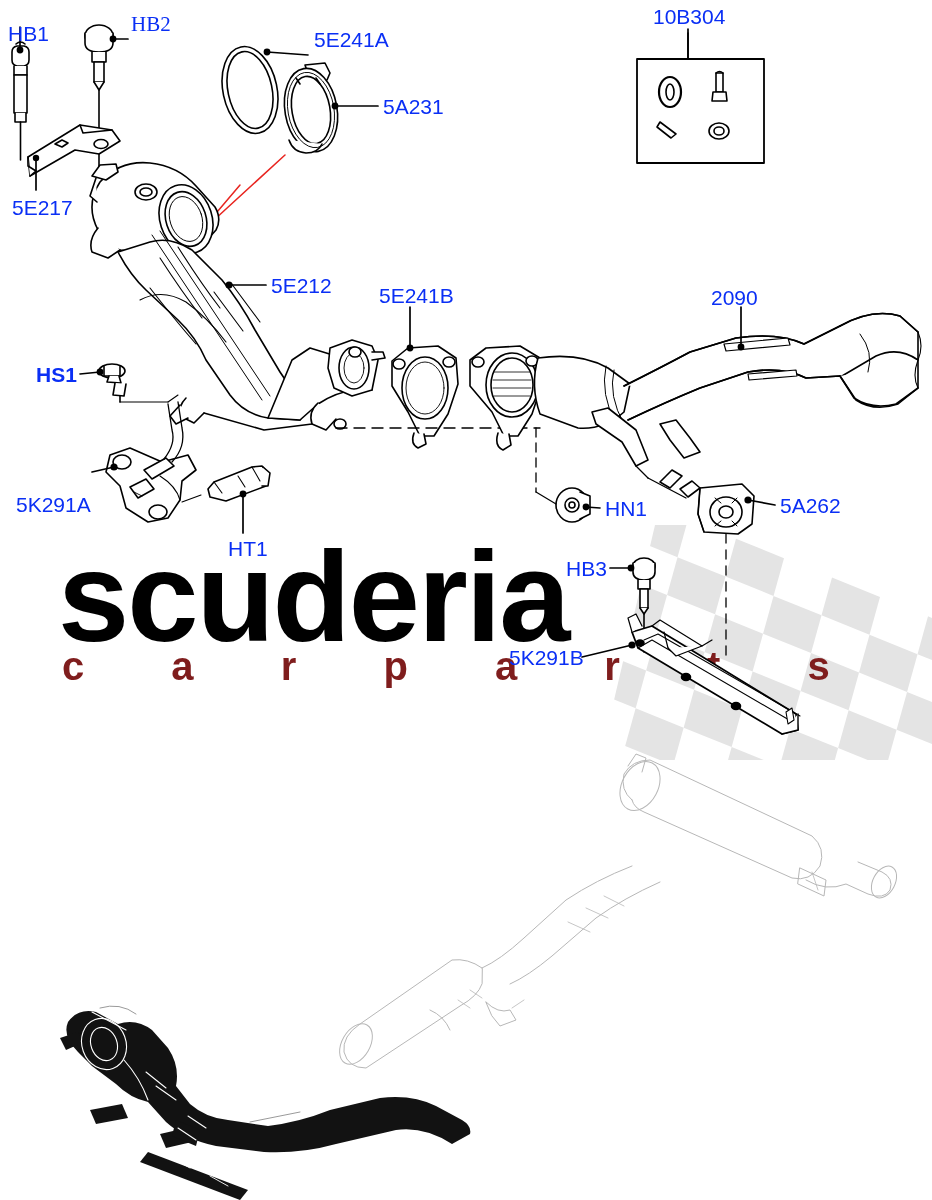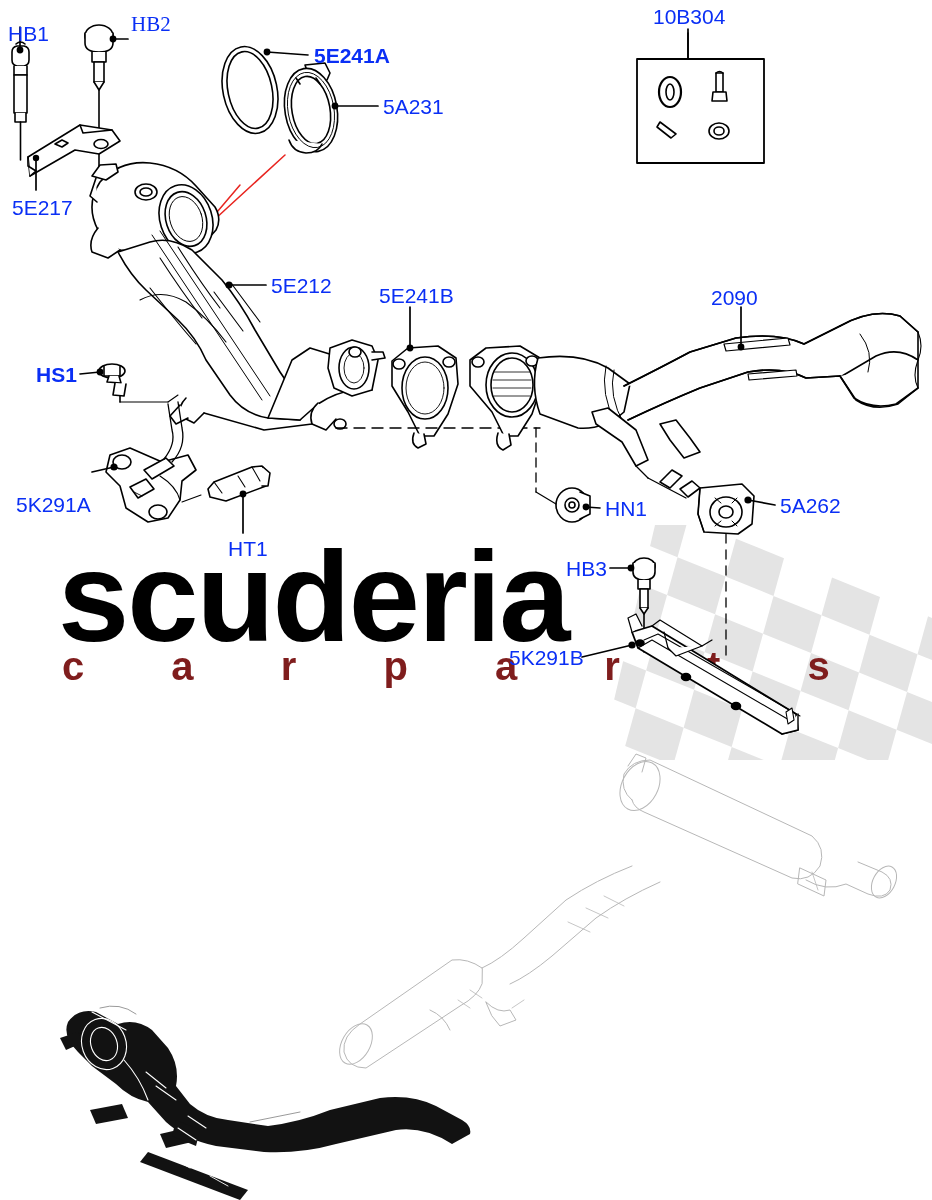--- a/index.html
+++ b/index.html
@@ -460,21 +460,21 @@
         <circle cx="631" cy="568" r="3.4"></circle>
         <circle cx="632" cy="645" r="3.6"></circle>
       </g>
 
     </g>
   </svg>
 
   <div id="callout-layer">
     <div class="callout-label" style="left:8px;  top:23px;">HB1</div>
     <div class="callout-label" style="left:131px;top:14px;font-family:Liberation Serif, serif;">HB2</div>
-    <div class="callout-label" style="left:314px;top:45px;font-weight:bold;">5E241A</div>
+    <div class="callout-label" style="left:314px;top:29px;">5E241A</div>
     <div class="callout-label" style="left:383px;top:96px;text-align:center;">5A231</div>
     <div class="callout-label" style="left:653px;top:6px;">10B304</div>
     <div class="callout-label" style="left:12px; top:197px;">5E217</div>
     <div class="callout-label" style="left:271px;top:275px;">5E212</div>
     <div class="callout-label" style="left:379px;top:285px;">5E241B</div>
     <div class="callout-label" style="left:711px;top:287px;">2090</div>
     <div class="callout-label" style="left:36px; top:364px;font-weight:bold;">HS1</div>
     <div class="callout-label" style="left:16px; top:462px;margin-top:32px;">5K291A</div>
     <div class="callout-label" style="left:228px;top:538px;">HT1</div>
     <div class="callout-label" style="left:605px;top:498px;">HN1</div>

